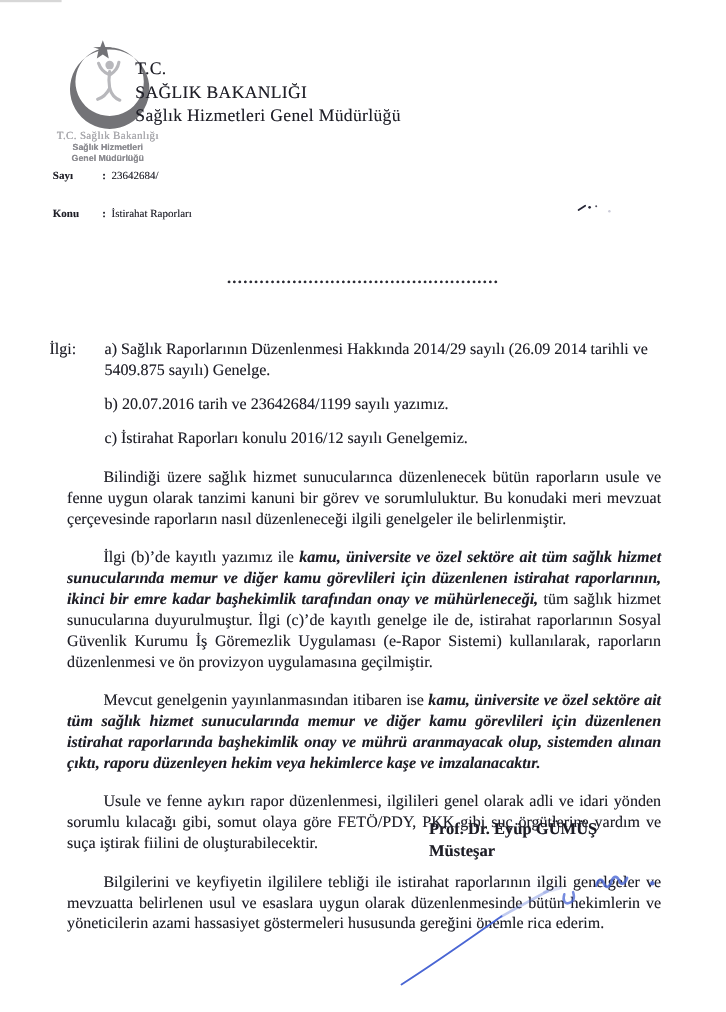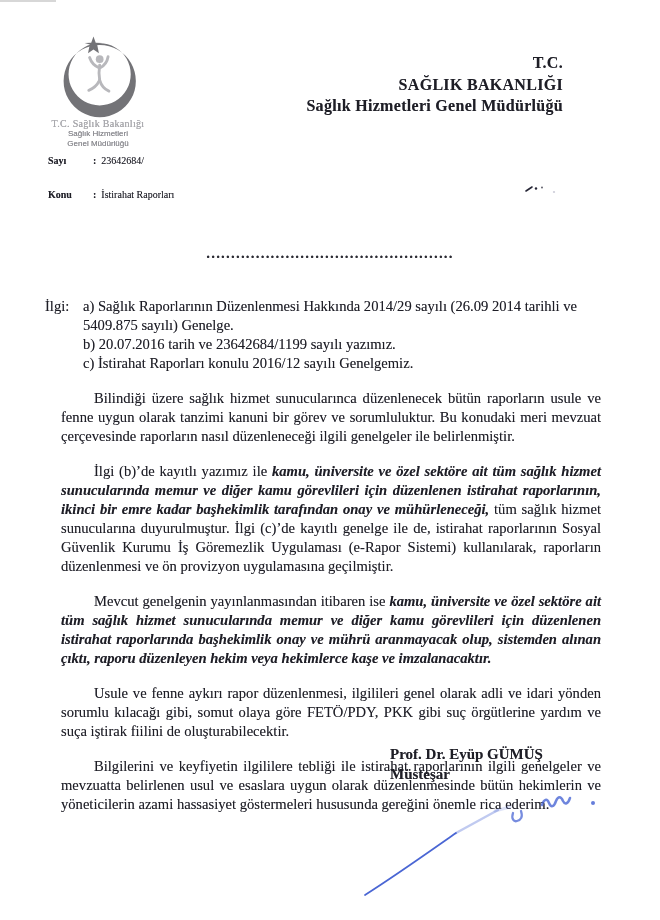--- a/index.html
+++ b/index.html
@@ -8,46 +8,46 @@
     font-family:"Liberation Serif",serif;color:#1e1e26;overflow:hidden;
     text-shadow:0 0 0.5px rgba(30,30,45,.45);
   }
   .scan-artifact-line{position:absolute;left:0;top:0;width:56px;height:2px;background:#d7d7d7;}
 
   
   .logo-wrap{position:absolute;left:50px;top:34px;width:96px;text-align:center;}
   .logo-svg{display:block;margin:0 auto;width:92px;height:84px;}
   .logo-caption-main{font-family:Liberation Serif, serif;font-size:10px;color:#ababaf;
     white-space:nowrap;margin-top:0;letter-spacing:.3px;}
-  .logo-caption-sub{font-family:"Liberation Sans",sans-serif;font-size:8px;font-weight:normal;
+  .logo-caption-sub{font-family:"Liberation Sans",sans-serif;font-size:8px;font-weight:bold;
     color:#8b8b90;line-height:9.5px;white-space:nowrap;}
 
   
-  .header-block{position:absolute;left:123px;top:52px;width:440px;text-align:right;
-    font-weight:bold;font-size:16px;line-height:21.5px;letter-spacing:.3px;}
+  .header-block{position:absolute;left:123px;top:52px;width:440px;text-align:left;
+    font-weight:normal;font-size:16px;line-height:21.5px;letter-spacing:.3px;}
 
   
   .meta-row{position:absolute;left:48px;font-size:10px;}
   .meta-row.sayi{top:155px;}
   .meta-row.konu{top:189px;}
   .meta-label{display:inline-block;width:45px;font-weight:bold;}
   .meta-sep{font-weight:bold;}
   .meta-value{margin-left:5px;}
 
   .ink-mark{position:absolute;left:523px;top:183px;}
 
   .dots-line{position:absolute;left:0;top:245px;width:660px;text-align:center;
     font-size:15px;font-weight:bold;letter-spacing:1.2px;color:#2a2a32;}
 
   
   .flow{position:absolute;left:45px;top:297px;width:572px;font-size:14.6px;
     line-height:19px;text-align:justify;}
   .ref-block{position:relative;padding-left:38px;text-align:left;}
   .ref-label{position:absolute;left:0;top:0;font-weight:normal;}
-  .ref-item{margin:0;}
+  .ref-item{margin:12px;}
   .para{margin:16px;text-indent:33px;font-family:Liberation Serif, serif;}
   .em{font-weight:bold;font-style:italic;}
 
   
   .signature-block{position:absolute;left:390px;top:744px;width:260px;text-align:left;
     font-weight:bold;font-size:15px;line-height:20px;}
   .signature-ink{position:absolute;left:350px;top:788px;}
 
   
   .dist-block{position:absolute;left:45px;top:783px;font-size:14.6px;line-height:19px;}

